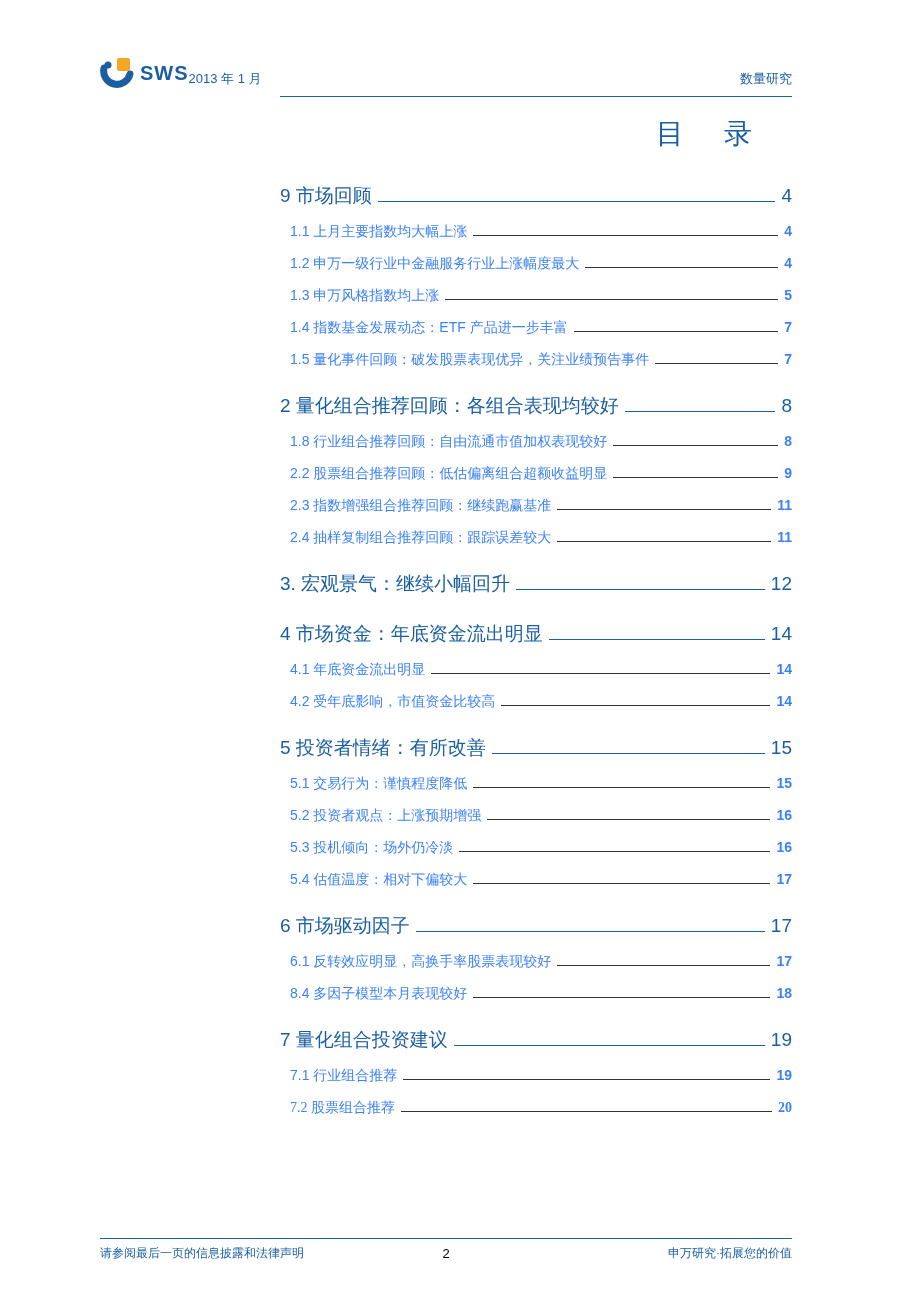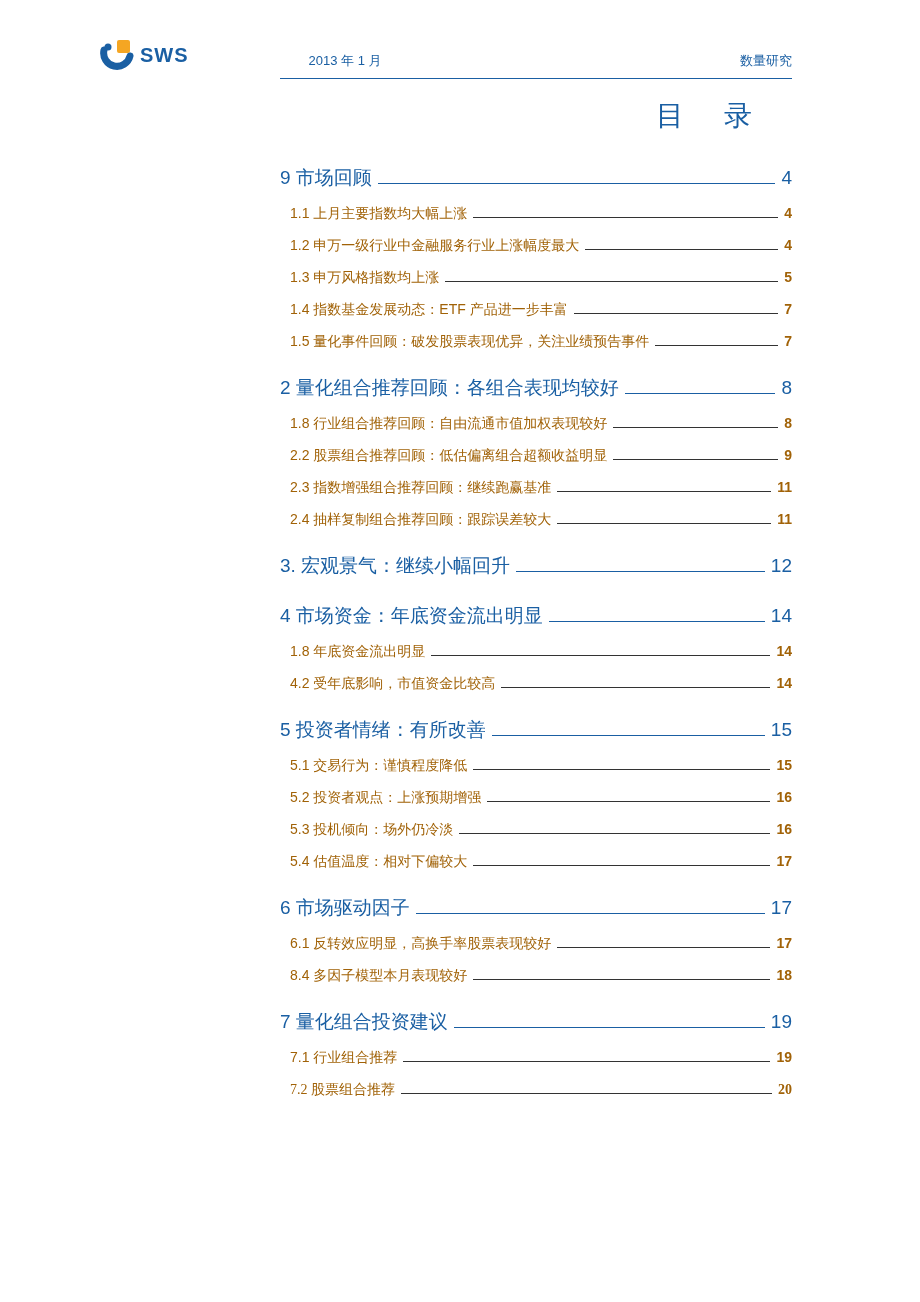--- a/index.html
+++ b/index.html
@@ -6,21 +6,21 @@
     body {
       width: 920px;
       height: 1302px;
       background: #ffffff;
       font-family: "Microsoft YaHei", "SimSun", sans-serif;
       position: relative;
     }
     .page {
       width: 892px;
       height: 1302px;
-      padding: 38px 100px 50px 100px;
+      padding: 56px 100px 50px 100px;
       position: relative;
       border-radius: 23px;
     }
     .header-row {
       display: flex;
       align-items: flex-end;
       justify-content: space-between;
       margin-bottom: 6px;
     }
     .logo {
@@ -37,21 +37,20 @@
       color: #1a5fa3;
       font-weight: bold;
       font-size: 20px;
       letter-spacing: 1px;
     }
     .header-meta {
       flex: 1;
       display: flex;
       justify-content: space-between;
       align-items: flex-end;
-      margin-left: 120px;
       padding-bottom: 2px;
       color: #1a5fa3;
       font-size: 13px;
       gap: 20px;
     }
     .header-rule {
       margin-left: 180px;
       border: none;
       border-top: 1.5px solid #1a5fa3;
       margin-bottom: 18px;
@@ -83,21 +82,21 @@
       flex: 1;
       border-bottom: 1.5px solid #1a5fa3;
       margin: 0 6px 3px 6px;
       height: 1px;
     }
     .section .page-num { color: #1a5fa3; }
     .sub {
       display: flex;
       align-items: baseline;
       font-size: 14px;
-      color: #a16207;
+      color: #3b82f6;
       margin: 0 0 14px 10px;
     }
     .sub .label { white-space: nowrap; }
     .sub .leader {
       flex: 1;
       border-bottom: 1px solid #333;
       margin: 0 6px 2px 6px;
       height: 1px;
     }
     .sub .page-num { font-weight: bold; }
@@ -213,21 +212,21 @@
         <span class="label">3. 宏观景气：继续小幅回升</span>
         <span class="leader"></span>
         <span class="page-num">12</span>
       </div>
       <div class="section">
         <span class="label">4 市场资金：年底资金流出明显</span>
         <span class="leader"></span>
         <span class="page-num">14</span>
       </div>
       <div class="sub">
-        <span class="label">1.8 年底资金流出明显</span>
+        <span class="label">4.1 年底资金流出明显</span>
         <span class="leader"></span>
         <span class="page-num">14</span>
       </div>
       <div class="sub">
         <span class="label">4.2 受年底影响，市值资金比较高</span>
         <span class="leader"></span>
         <span class="page-num">14</span>
       </div>
       <div class="section">
         <span class="label">5 投资者情绪：有所改善</span>
@@ -279,14 +278,22 @@
         <span class="leader"></span>
         <span class="page-num">19</span>
       </div>
       <div class="sub">
         <span class="label">7.2 股票组合推荐</span>
         <span class="leader"></span>
         <span class="page-num">20</span>
       </div>
     </div>
 
+  <div class="footer">
+    <hr class="footer-rule">
+    <div class="footer-row">
+      <span>请参阅最后一页的信息披露和法律声明</span>
+      <span class="footer-center">2</span>
+      <span>申万研究·拓展您的价值</span>
+    </div>
+  </div>
 
 </div>
 
 </body></html>

